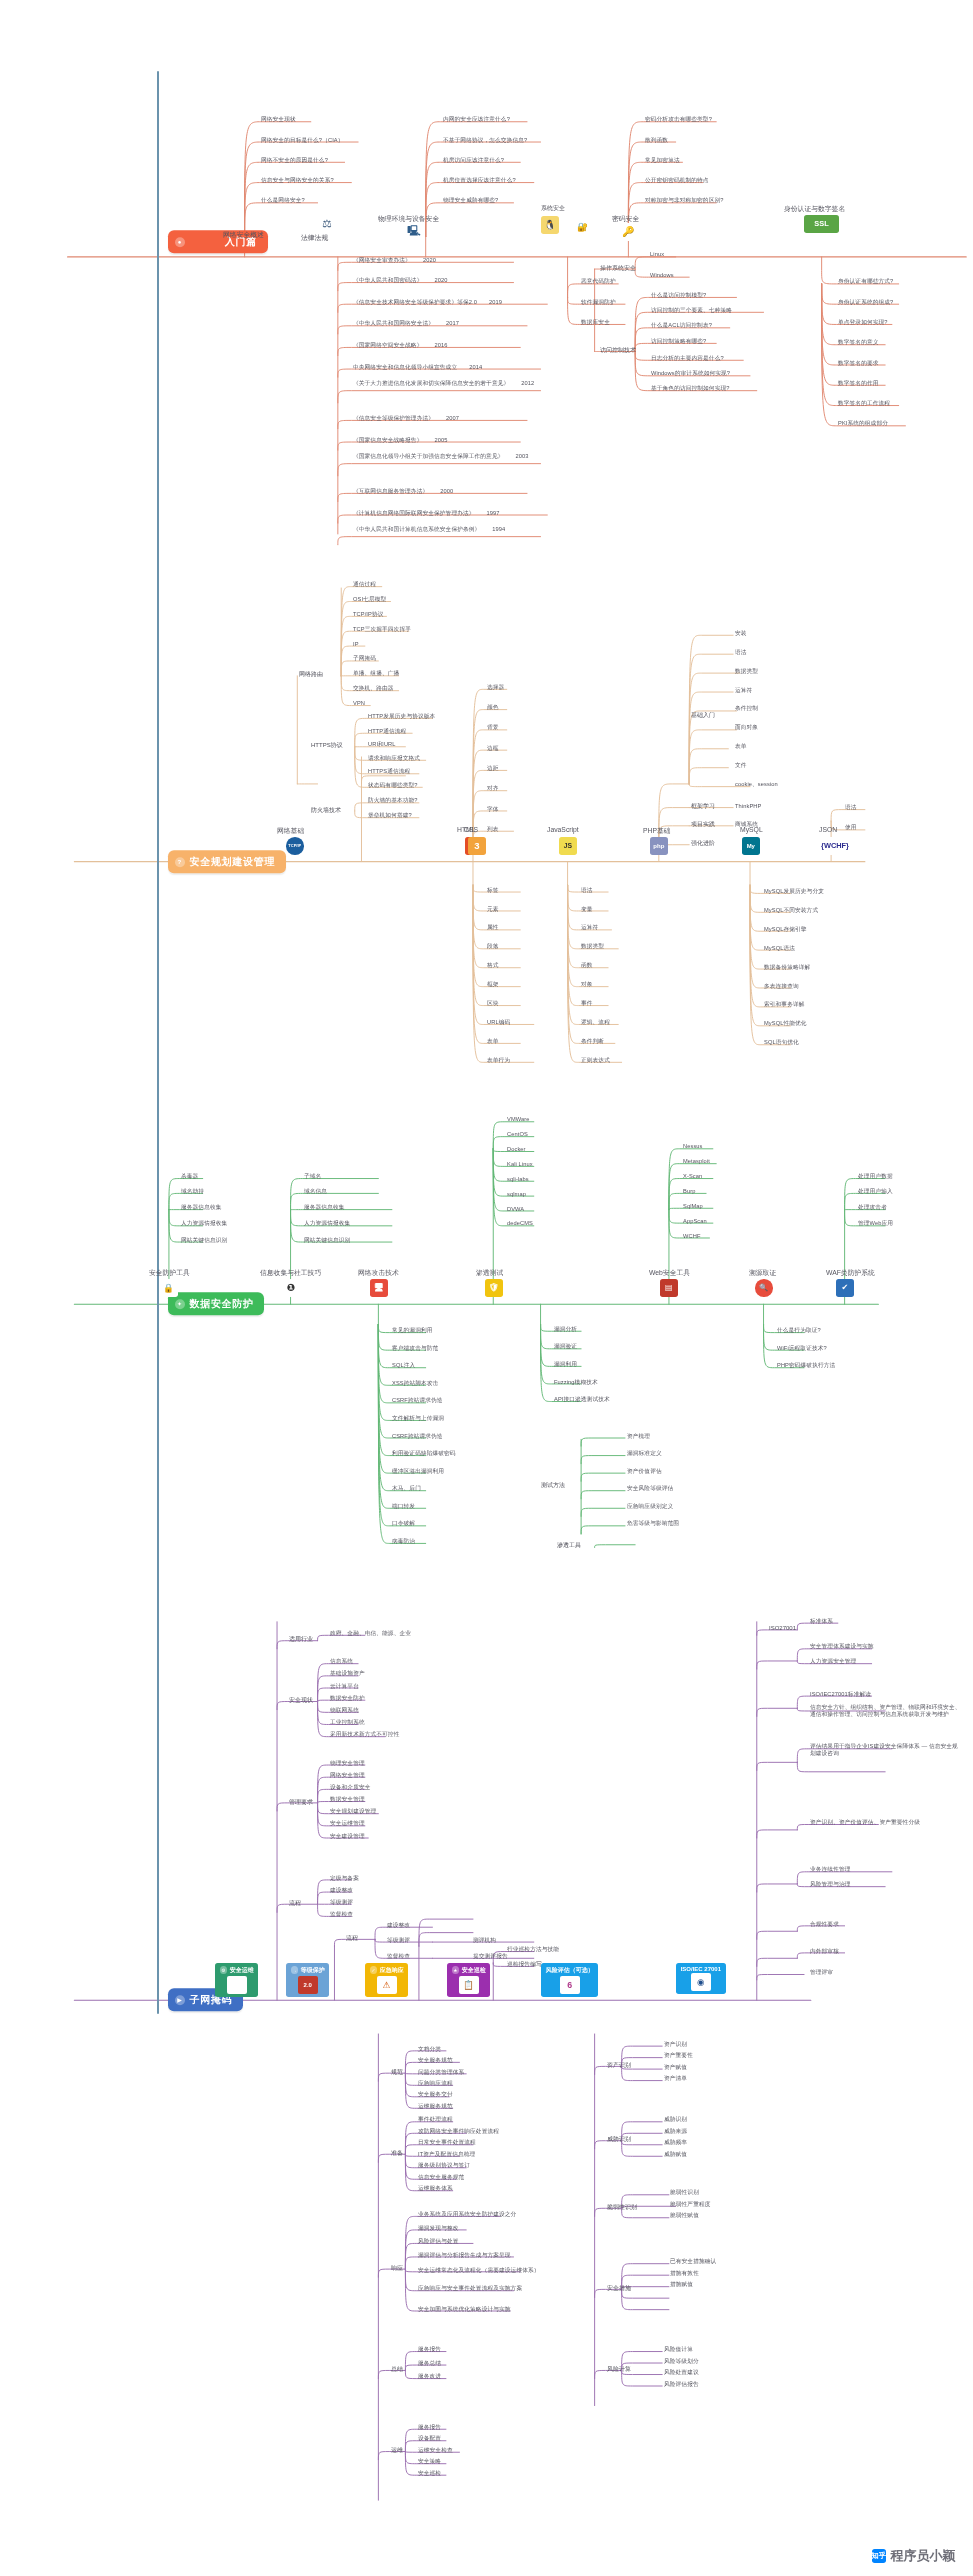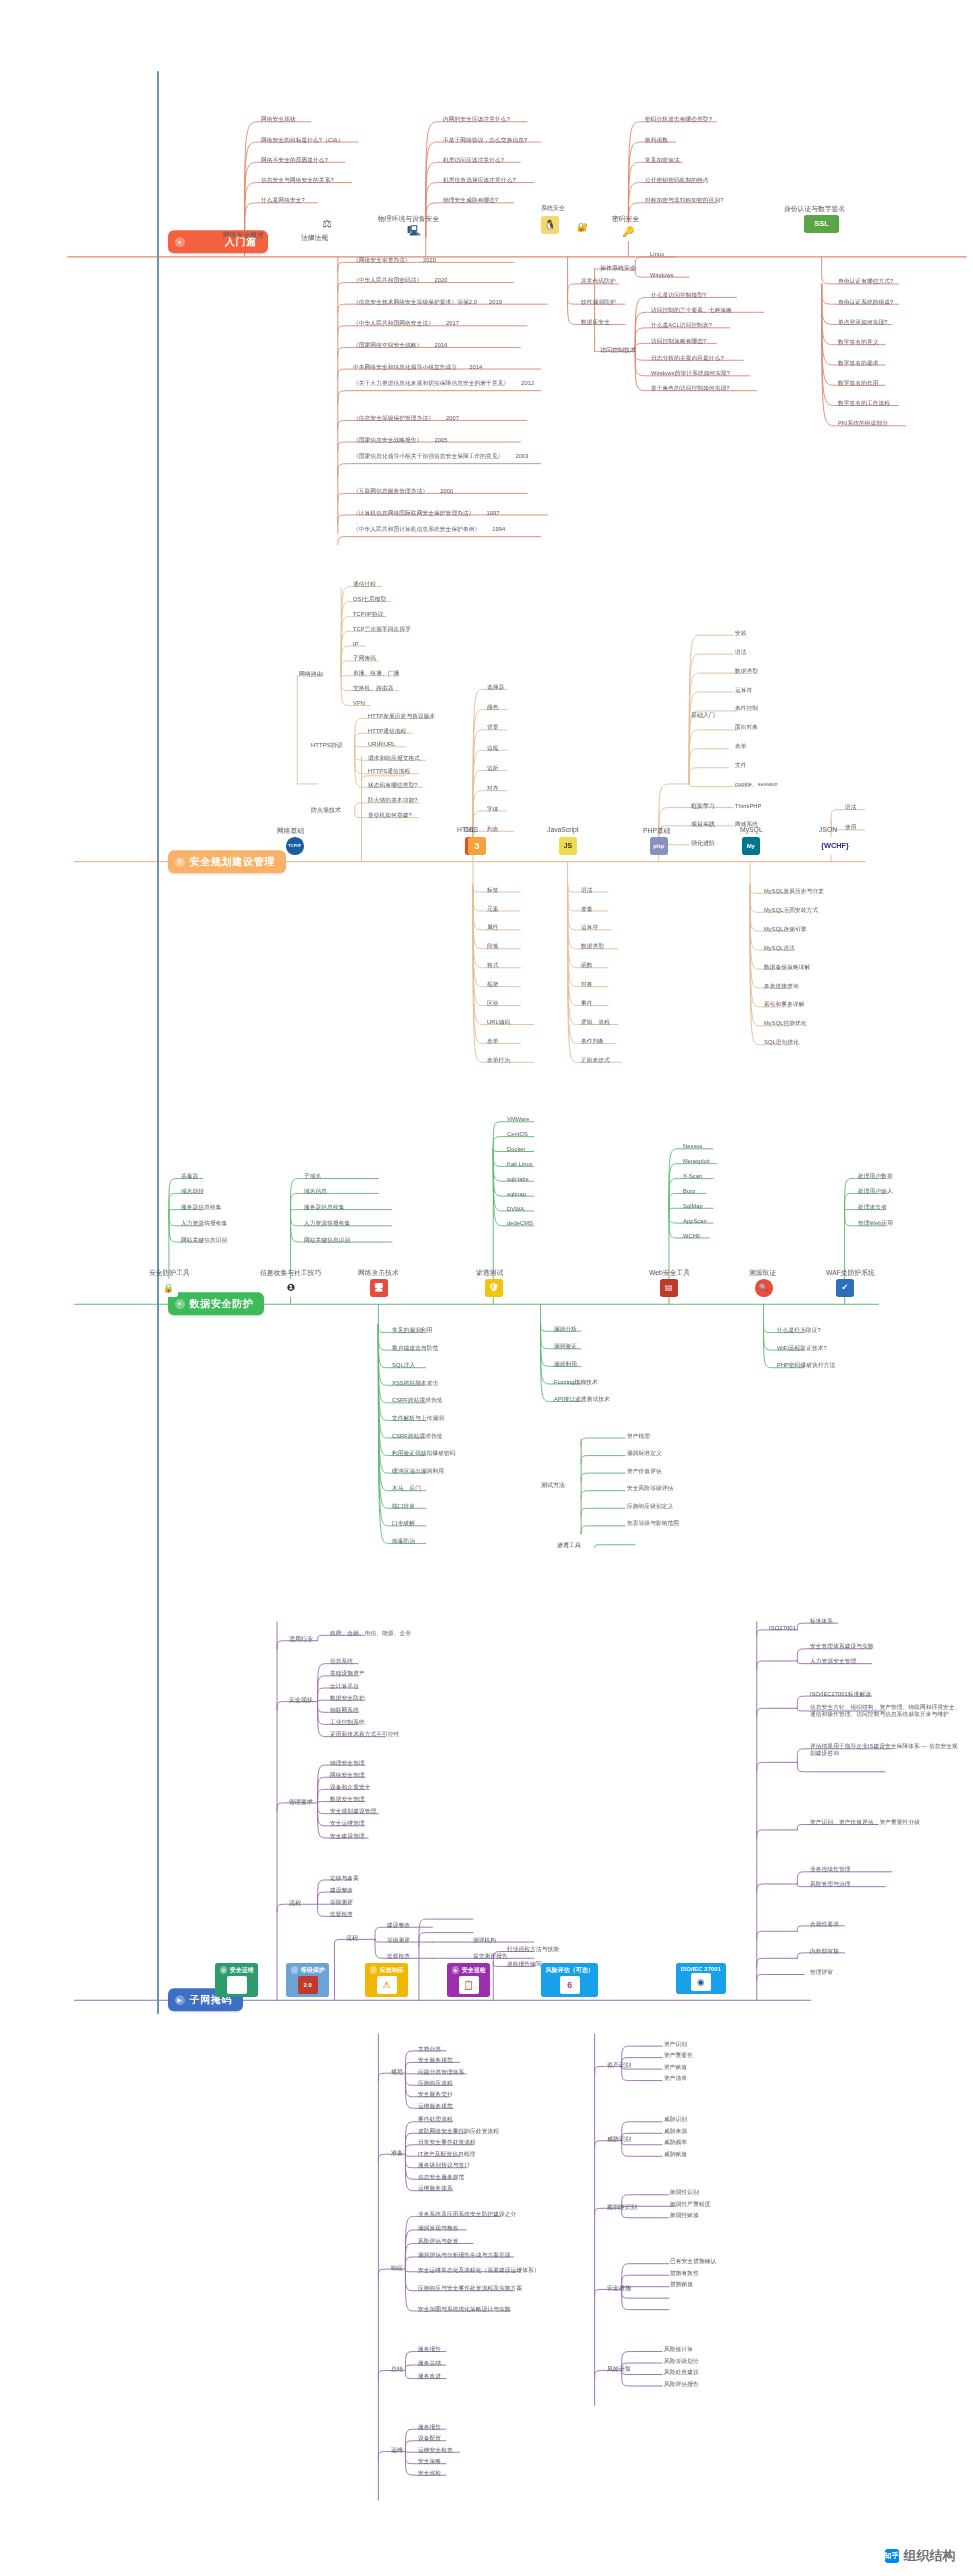--- a/index.html
+++ b/index.html
@@ -890,16 +890,16 @@
   <div class="lf" style="left:670px; top:2281px;">措施赋值</div>
 
   <div class="mid" style="left:607px; top:2365px;">风险计算</div>
   <div class="lf" style="left:664px; top:2346px;">风险值计算</div>
   <div class="lf" style="left:664px; top:2358px;">风险等级划分</div>
   <div class="lf" style="left:664px; top:2369px;">风险处置建议</div>
   <div class="lf" style="left:664px; top:2381px;">风险评估报告</div>
 
   <div class="wm">
     <span class="zlogo">知乎</span>
-    <span>组织结构</span>
+    <span>程序员小颖</span>
   </div>
 </div>
 
 
 </body></html>

